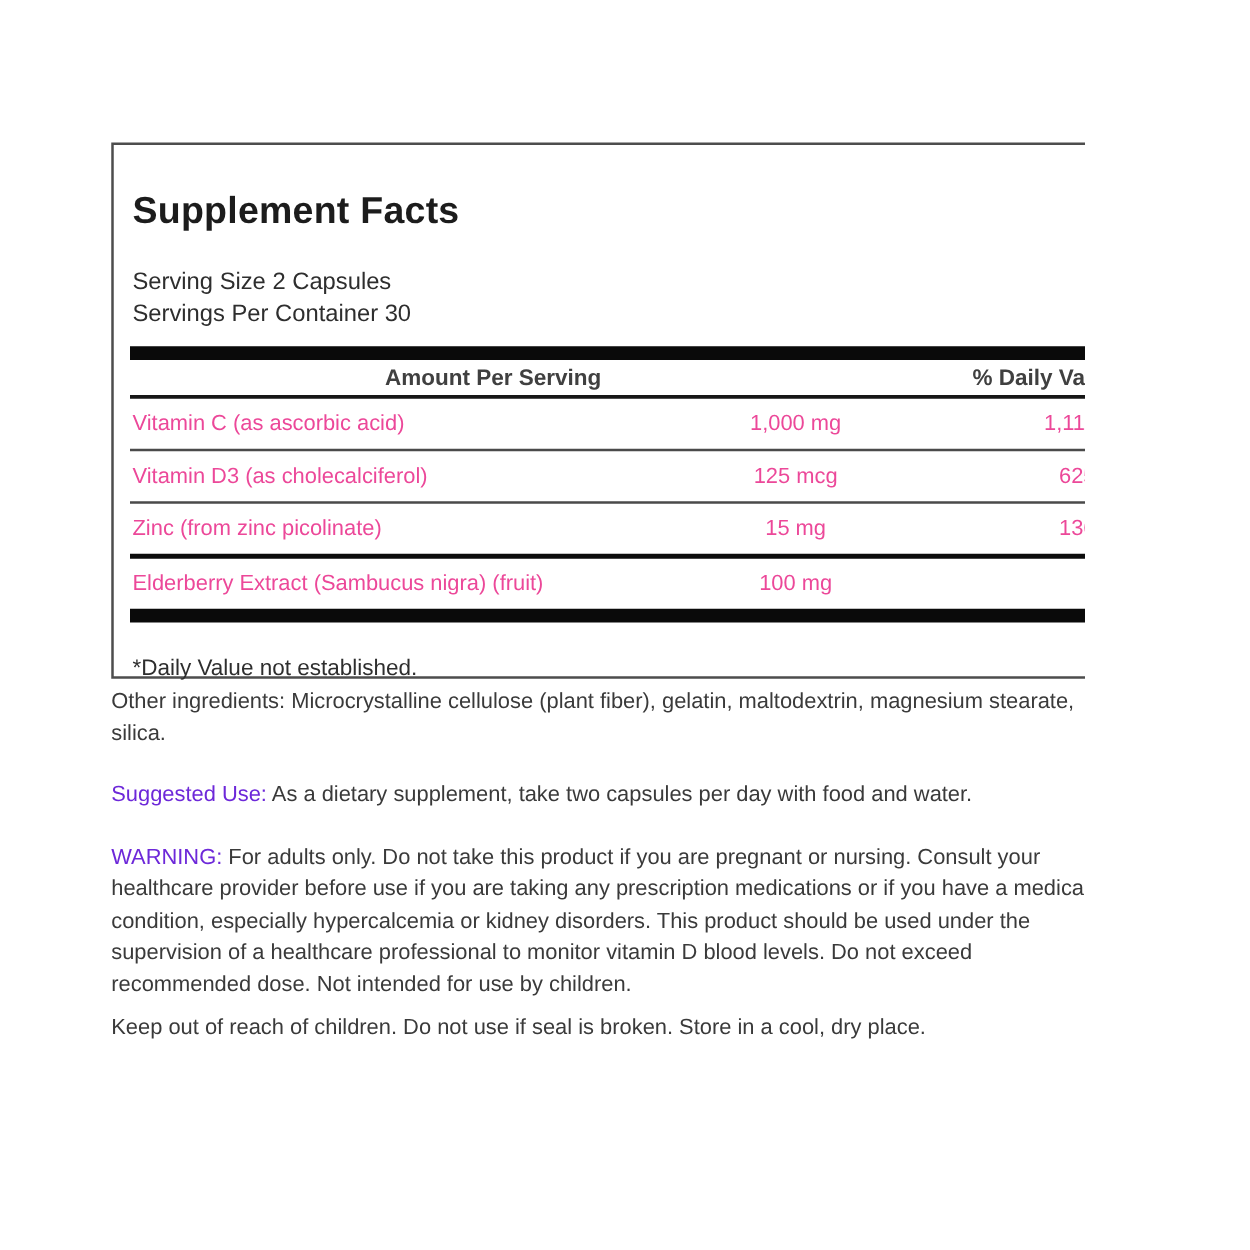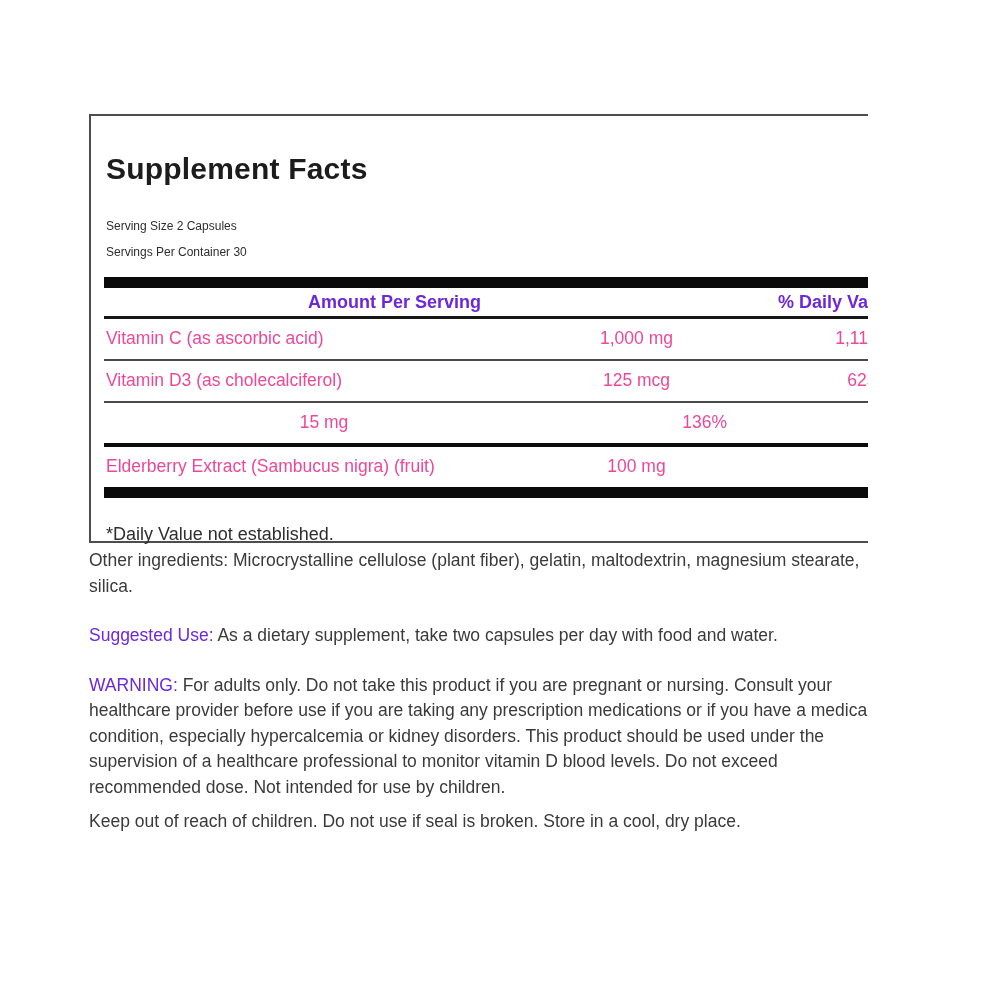--- a/index.html
+++ b/index.html
@@ -34,42 +34,42 @@
   }
   .facts-title {
     margin: 36px 0 0 2px;
     font-size: 30px;
     font-weight: 700;
     color: #1c1c1c;
     letter-spacing: 0.2px;
   }
   .serving-info {
     margin: 27px 0 3px 2px;
-    font-size: 12px;
+    font-size: 19px;
     line-height: 26px;
     color: #2e2e2e;
   }
   .bar {
     background: #0a0a0a;
     width: 100%;
   }
   .bar-top { height: 11px; margin-top: 12px; }
   .bar-mid-bottom { height: 11px; }
 
   .grid3 {
     display: grid;
     grid-template-columns: 1fr 185px 165px;
     align-items: center;
   }
   .t-header {
     padding: 4px 0 3px 0;
     border-bottom: 3px solid #161616;
     font-size: 18px;
     font-weight: 700;
-    color: #6d28d9;
+    color: #404040;
   }
   .hdr-amount {
     grid-column: 1 / 3;
     text-align: center;
     transform: translateX(-22px);
   }
   .hdr-dv { text-align: right; }
 
   .row {
     padding: 9px 0 10px 0;
@@ -136,20 +136,21 @@
       <div class="cell-dv">1,111%</div>
     </div>
 
     <div class="grid3 row">
       <div class="cell-name">Vitamin D3 (as cholecalciferol)</div>
       <div class="cell-amount">125 mcg</div>
       <div class="cell-dv">625%</div>
     </div>
 
     <div class="grid3 row heavy">
+      <div class="cell-name">Zinc (from zinc picolinate)</div>
       <div class="cell-amount">15 mg</div>
       <div class="cell-dv">136%</div>
     </div>
 
     <div class="grid3 row last">
       <div class="cell-name">Elderberry Extract (Sambucus nigra) (fruit)</div>
       <div class="cell-amount">100 mg</div>
       <div class="cell-dv star">*</div>
     </div>
 

